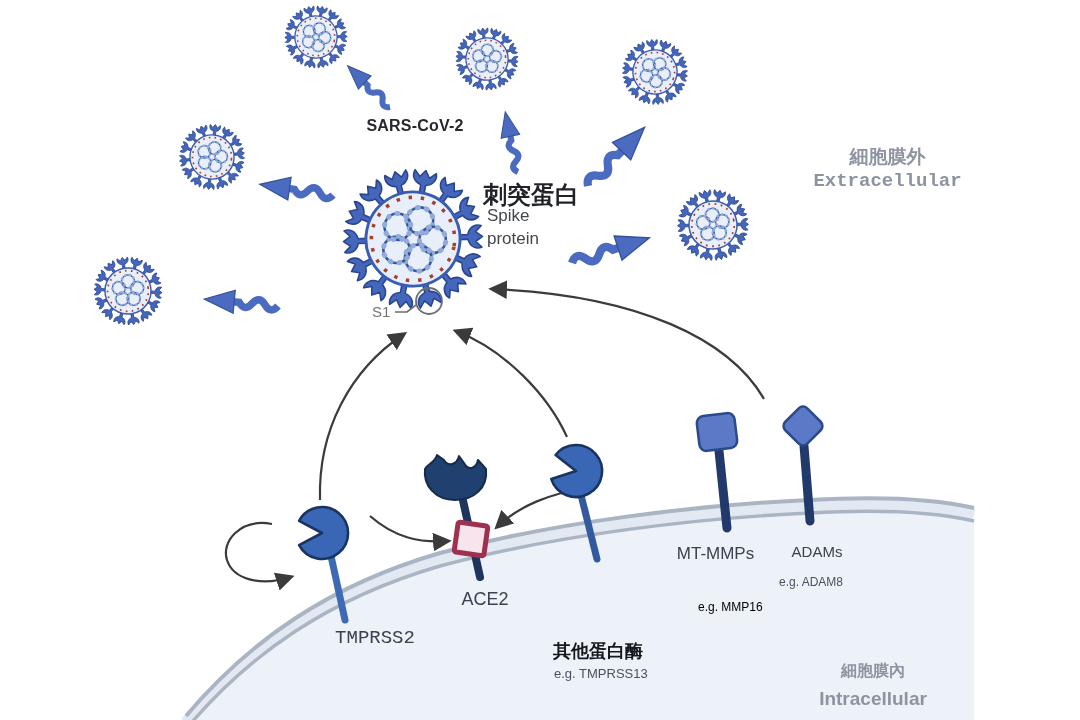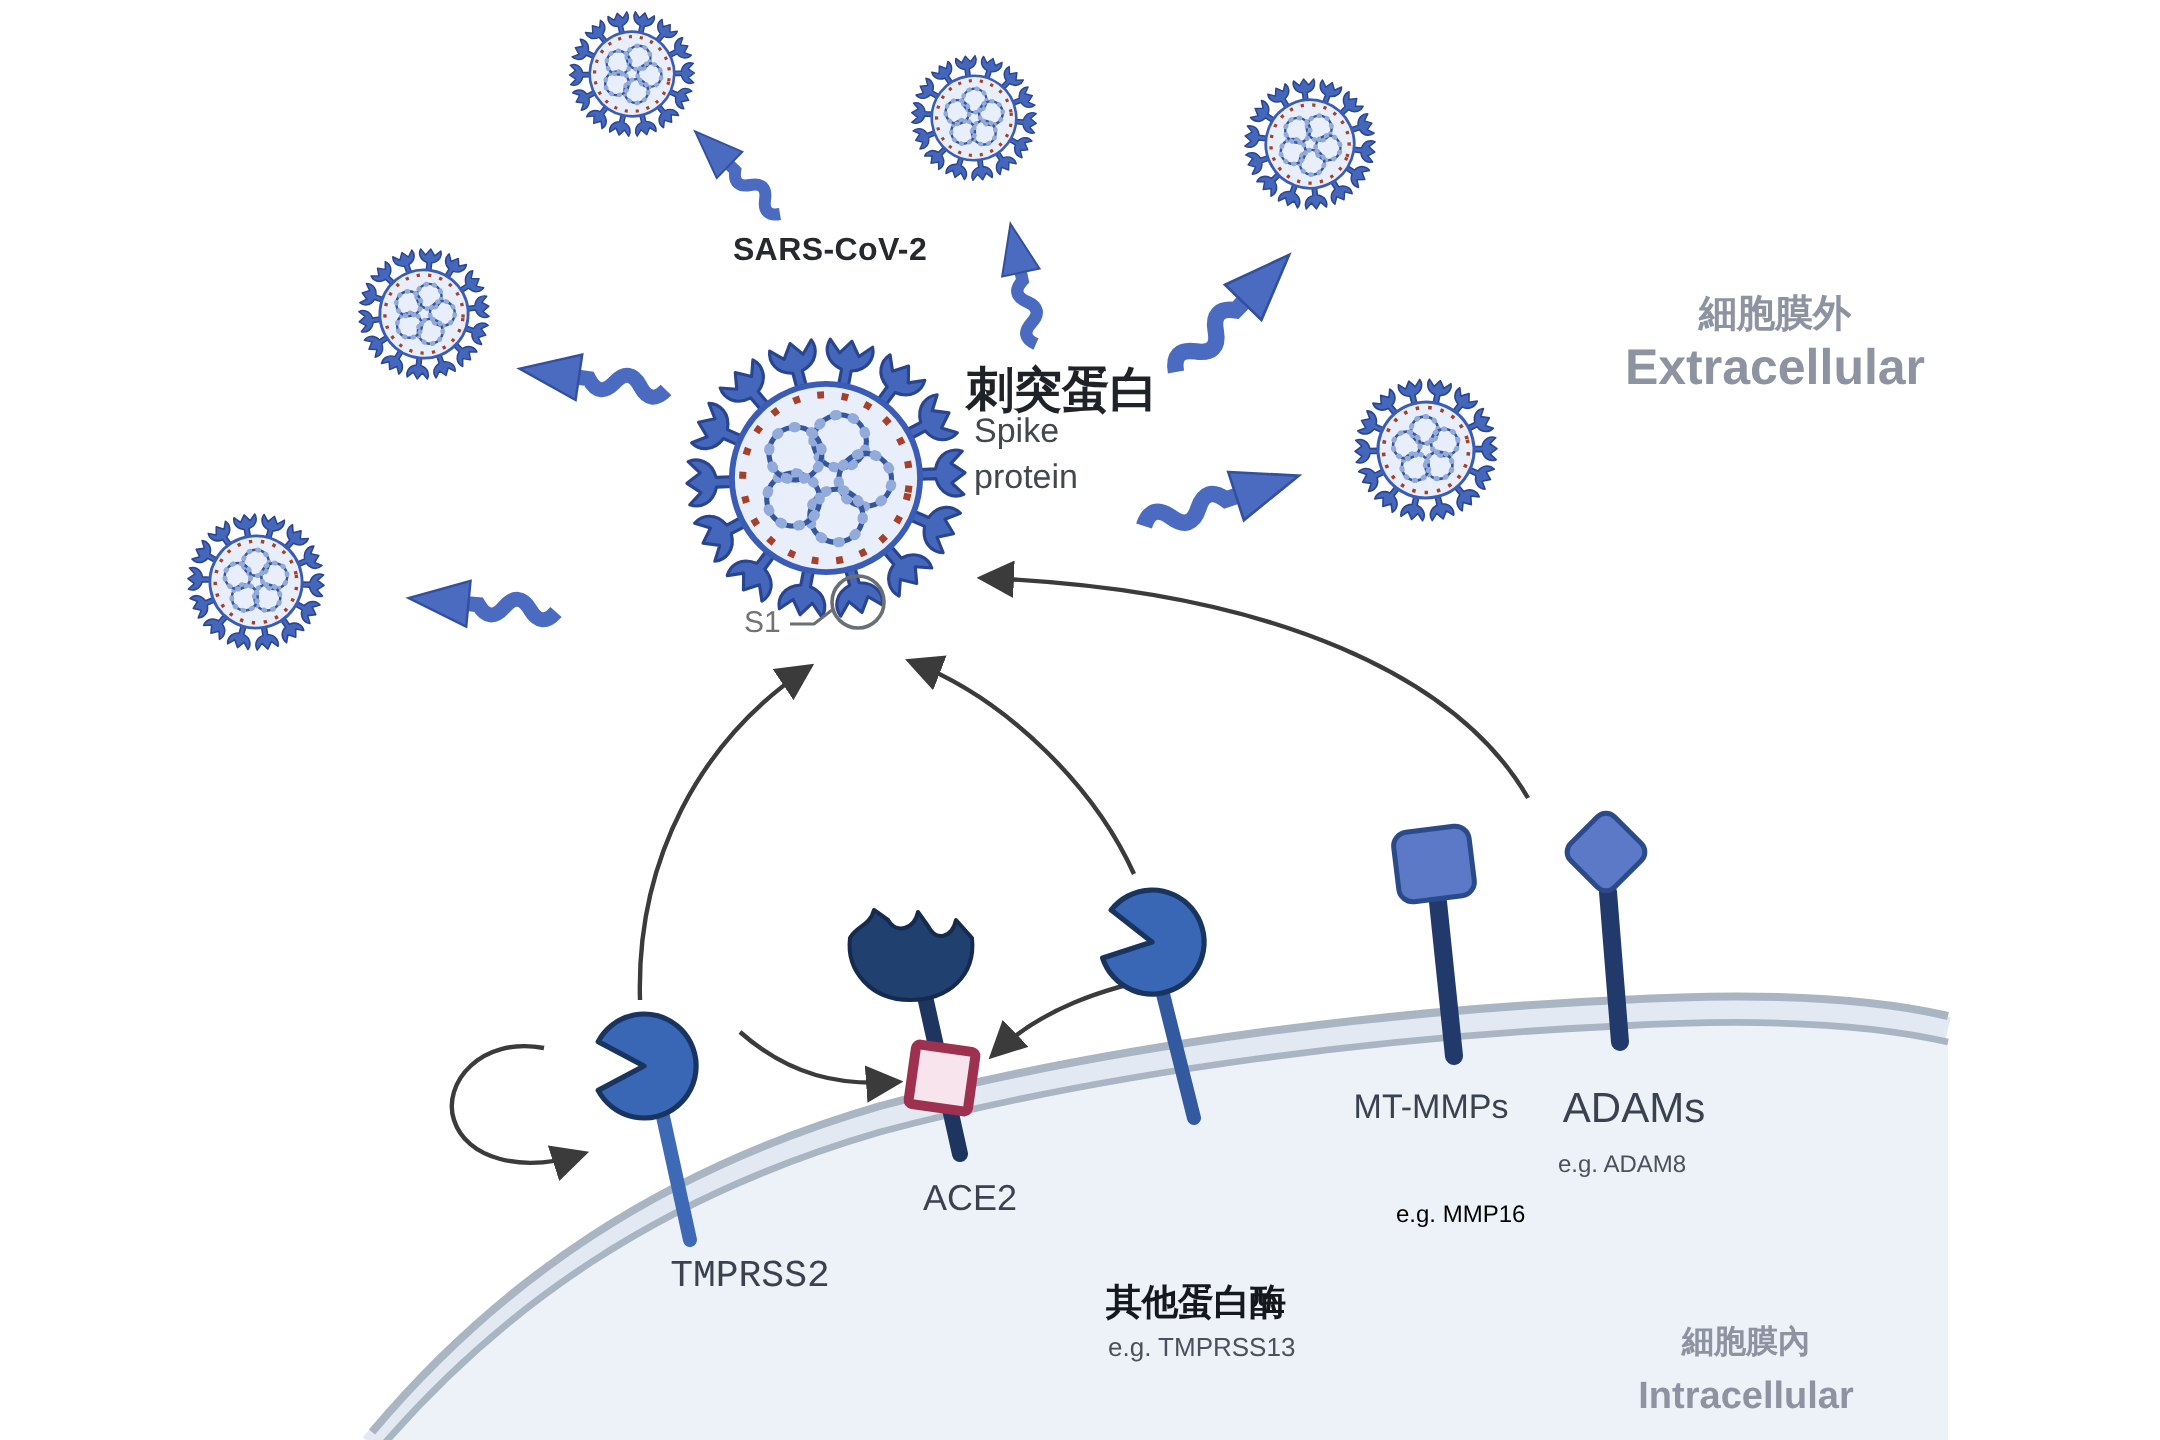--- a/index.html
+++ b/index.html
@@ -8,31 +8,31 @@
     font-family:"Liberation Sans","DejaVu Sans",sans-serif;
   }
   .stage svg{position:absolute;left:0;top:0;}
   .lbl{position:absolute;white-space:pre-line;}
   .c{text-align:center;}
   .lbl-sars{left:330px;top:117px;width:170px;font-size:16px;font-weight:700;color:#26292e;letter-spacing:.2px;}
   .lbl-spike-zh{left:483px;top:179px;font-size:24px;font-weight:700;color:#1f2227;}
   .lbl-spike-en{left:487px;top:204px;font-size:17px;line-height:23px;color:#43474e;}
   .lbl-s1{left:372px;top:303px;font-size:15px;color:#737373;}
   .lbl-extra-zh{left:800px;top:144px;width:175px;font-size:19px;font-weight:600;color:#8d93a0;}
-  .lbl-extra-en{left:800px;top:170px;width:175px;font-size:25px;font-weight:600;color:#8d93a0;}
+  .lbl-extra-en{left:800px;top:170px;width:175px;font-size:19px;font-weight:600;color:#8d93a0;font-family:Liberation Mono, monospace;}
   .lbl-intra-zh{left:788px;top:661px;width:170px;font-size:16px;font-weight:700;color:#8d93a0;}
   .lbl-intra-en{left:788px;top:688px;width:170px;font-size:19px;font-weight:600;color:#8d93a0;}
   .lbl-tmprss2{left:315px;top:627px;width:120px;font-size:19px;font-weight:500;color:#3a424f;font-family:Liberation Mono, monospace;}
   .lbl-ace2{left:445px;top:589px;width:80px;font-size:18px;font-weight:500;color:#3a424f;}
   .lbl-other{left:554px;top:568px;font-size:17px;line-height:22px;font-weight:500;color:#333945;}
   .lbl-other-zh{left:553px;top:639px;font-size:18px;font-weight:700;color:#15181d;}
   .lbl-other-eg{left:554px;top:666px;font-size:13px;color:#4b515c;}
   .lbl-mtmmps{left:658px;top:544px;width:115px;font-size:17px;font-weight:500;color:#3a424f;}
   .lbl-mtmmps-eg{left:698px;top:600px;font-size:12px;color:#000000;}
-  .lbl-adams{left:778px;top:543px;width:78px;font-size:21px;font-weight:500;color:#3a424f;}
+  .lbl-adams{left:778px;top:543px;width:78px;font-size:15px;font-weight:500;color:#3a424f;}
   .lbl-adams-eg{left:779px;top:575px;font-size:12px;color:#4b515c;}
 </style>
 </head>
 <body>
 
 <div class="stage">
 
 <svg width="1080" height="720" viewBox="0 0 1080 720">
   <defs>
     <marker id="ah" viewBox="0 0 10 10" refX="8" refY="5" markerWidth="8.5" markerHeight="8.5" orient="auto">

